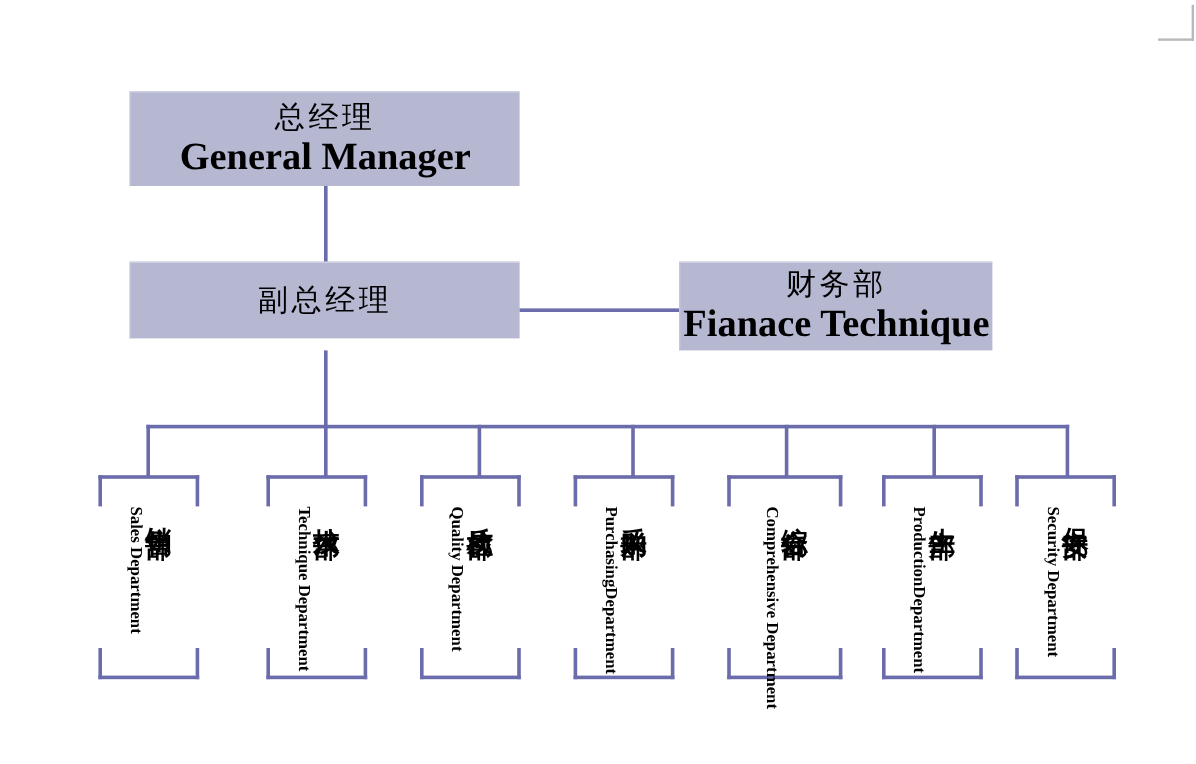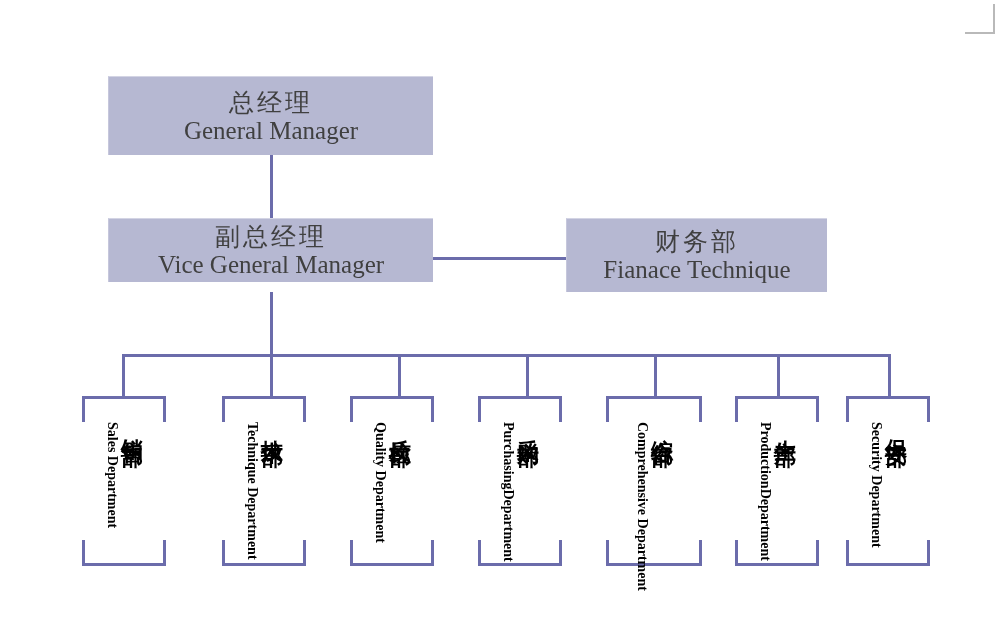--- a/index.html
+++ b/index.html
@@ -23,31 +23,31 @@
     position: absolute;
     background: #b6b8d2;
     border-top: 1px solid #d3d4e4;
     border-left: 1px solid #c6c7dc;
     box-sizing: border-box;
     display: flex;
     flex-direction: column;
     align-items: center;
     justify-content: center;
     line-height: 1.08;
-    color: #404040;
+    color: #000000;
   }
   .exec-cn {
     font-size: 25px;
     letter-spacing: 3px;
     font-weight: 400;
     white-space: nowrap;
   }
   .exec-en {
-    font-size: 25px;
-    font-weight: normal;
+    font-size: 32px;
+    font-weight: bold;
     white-space: nowrap;
     margin-top: 1px;
   }
 
   
   .line-v {
     position: absolute;
     width: 3px;
     background: #6b6cab;
   }
@@ -124,21 +124,20 @@
 
   <div class="exec-box" style="left:108px; top:76px; width:325px; height:79px;">
     <div class="exec-cn">总经理</div>
     <div class="exec-en">General Manager</div>
   </div>
 
   <div class="line-v" style="left:270px; top:155px; height:64px;"></div>
 
   <div class="exec-box" style="left:108px; top:218px; width:325px; height:64px;">
     <div class="exec-cn">副总经理</div>
-    <div class="exec-en">Vice General Manager</div>
   </div>
 
   <div class="line-h" style="left:433px; top:257px; width:133px;"></div>
 
   <div class="exec-box" style="left:566px; top:218px; width:261px; height:74px;">
     <div class="exec-cn">财务部</div>
     <div class="exec-en">Fianace Technique</div>
   </div>
 
   <div class="line-v" style="left:270px; top:292px; height:64px;"></div>

